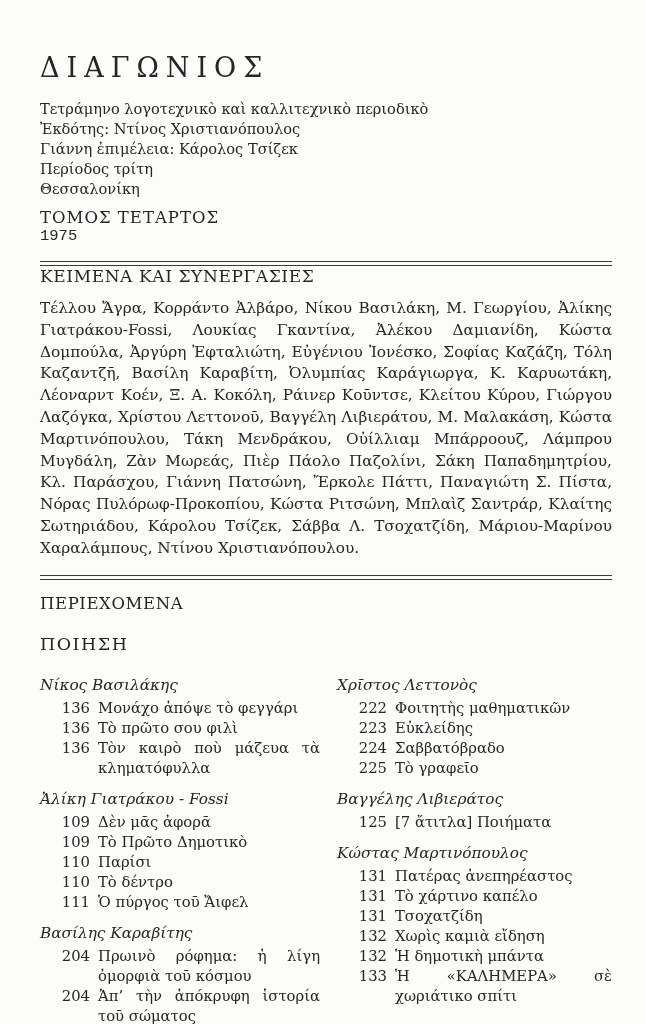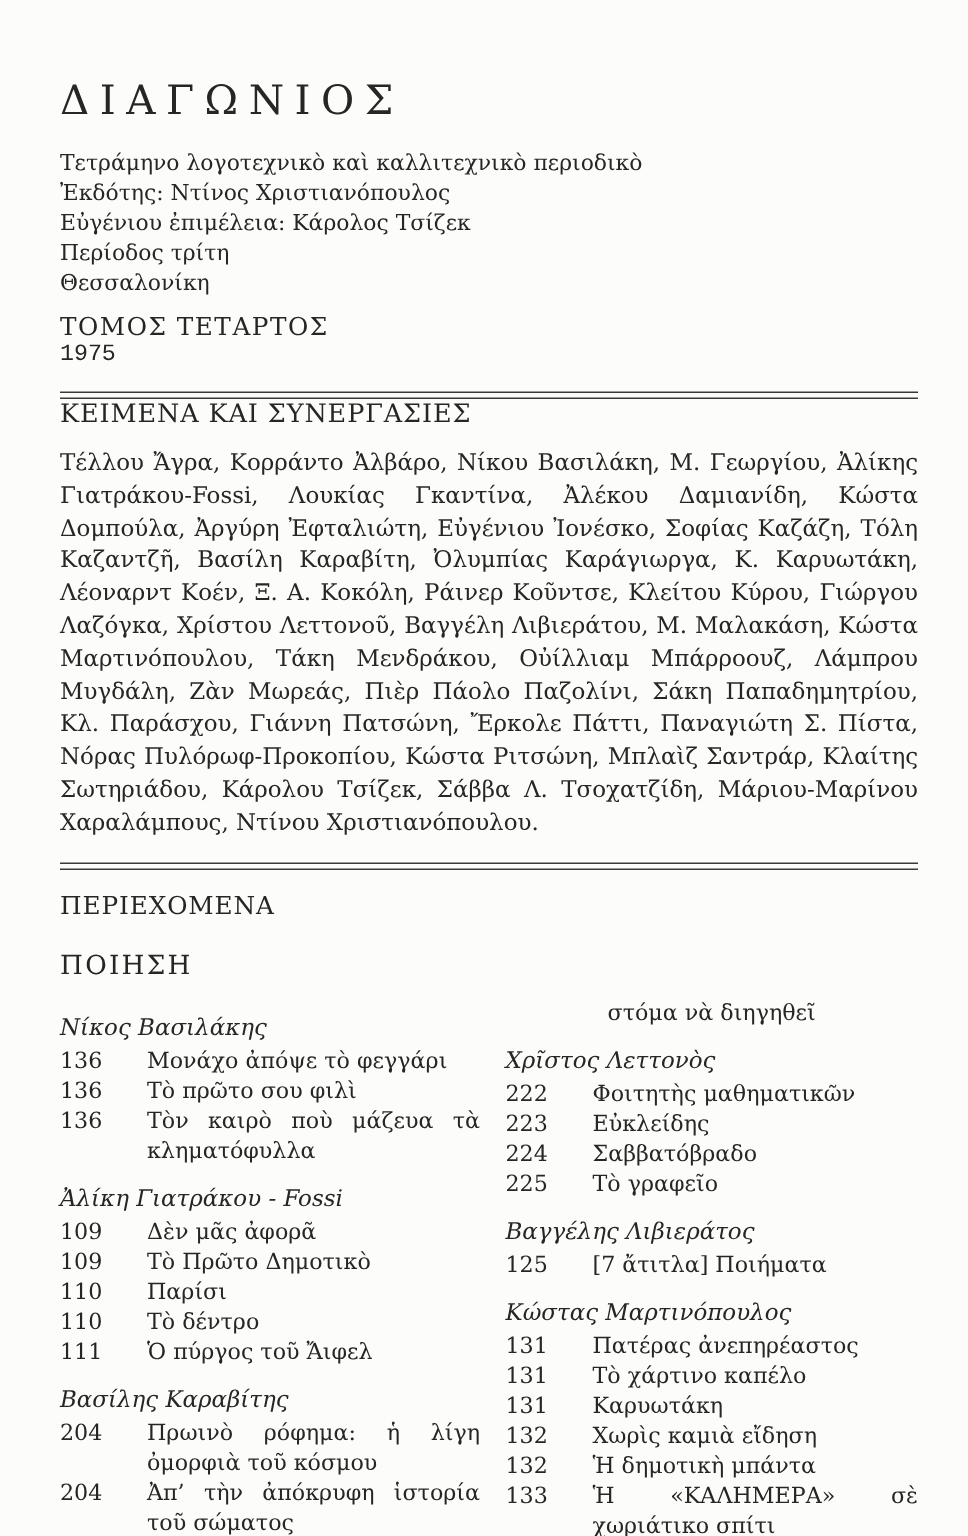--- a/index.html
+++ b/index.html
@@ -71,20 +71,21 @@
     margin-top:11px;
     margin-bottom:3px;
   }
   .entry{
     display:flex;
     font-size:14.8px;
     line-height:20px;
   }
   .entry .num{
     flex:0 0 50px;
+    text-align:right;
   }
   .entry .ttl{
     margin-left:8px;
     text-align:justify;
     text-align-last:left;
     flex:1 1 auto;
   }
   .continuation-line{
     font-size:14.8px;
     line-height:20px;
@@ -95,21 +96,21 @@
 </head>
 <body>
 
 <div class="page">
 
   <div class="masthead-title">ΔΙΑΓΩΝΙΟΣ</div>
 
   <div class="subtitle-block">
     <div>Τετράμηνο λογοτεχνικὸ καὶ καλλιτεχνικὸ περιοδικὸ</div>
     <div>Ἐκδότης: Ντίνος Χριστιανόπουλος</div>
-    <div>Εὐγένιου ἐπιμέλεια: Κάρολος Τσίζεκ</div>
+    <div>Γιάννη ἐπιμέλεια: Κάρολος Τσίζεκ</div>
     <div>Περίοδος τρίτη</div>
     <div>Θεσσαλονίκη</div>
   </div>
 
   <div class="volume-block">
     <div class="volume-line">ΤΟΜΟΣ ΤΕΤΑΡΤΟΣ</div>
     <div class="year-line">1975</div>
   </div>
 
   <div class="double-rule"></div>
@@ -178,21 +179,20 @@
           <span class="num">204</span>
           <span class="ttl">Ἀπ’ τὴν ἀπόκρυφη ἱστορία τοῦ σώματος</span>
         </div>
 
       </div>
 
     </div>
 
     <div class="toc-col right">
 
-      <div class="continuation-line">στόμα νὰ διηγηθεῖ</div>
 
       <div>
         <div class="author-name">Χρῖστος Λεττονὸς</div>
         <div class="entry">
           <span class="num">222</span>
           <span class="ttl">Φοιτητὴς μαθηματικῶν</span>
         </div>
         <div class="entry">
           <span class="num">223</span>
           <span class="ttl">Εὐκλείδης</span>
@@ -220,21 +220,21 @@
         <div class="entry">
           <span class="num">131</span>
           <span class="ttl">Πατέρας ἀνεπηρέαστος</span>
         </div>
         <div class="entry">
           <span class="num">131</span>
           <span class="ttl">Τὸ χάρτινο καπέλο</span>
         </div>
         <div class="entry">
           <span class="num">131</span>
-          <span class="ttl">Καρυωτάκη</span>
+          <span class="ttl">Τσοχατζίδη</span>
         </div>
         <div class="entry">
           <span class="num">132</span>
           <span class="ttl">Χωρὶς καμιὰ εἴδηση</span>
         </div>
         <div class="entry">
           <span class="num">132</span>
           <span class="ttl">Ἡ δημοτικὴ μπάντα</span>
         </div>
         <div class="entry">

